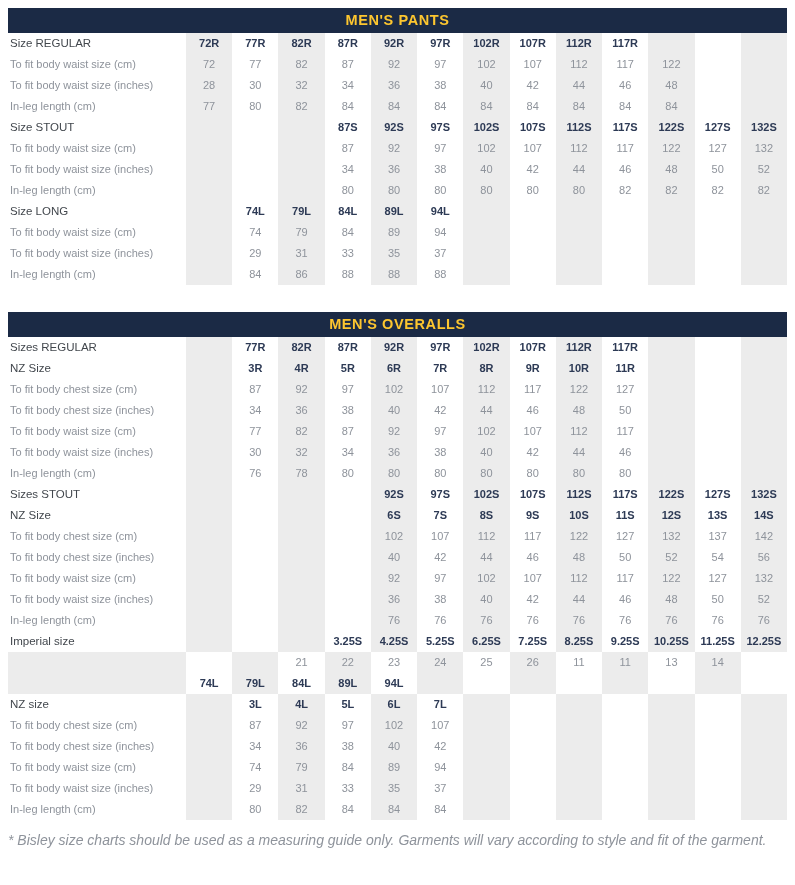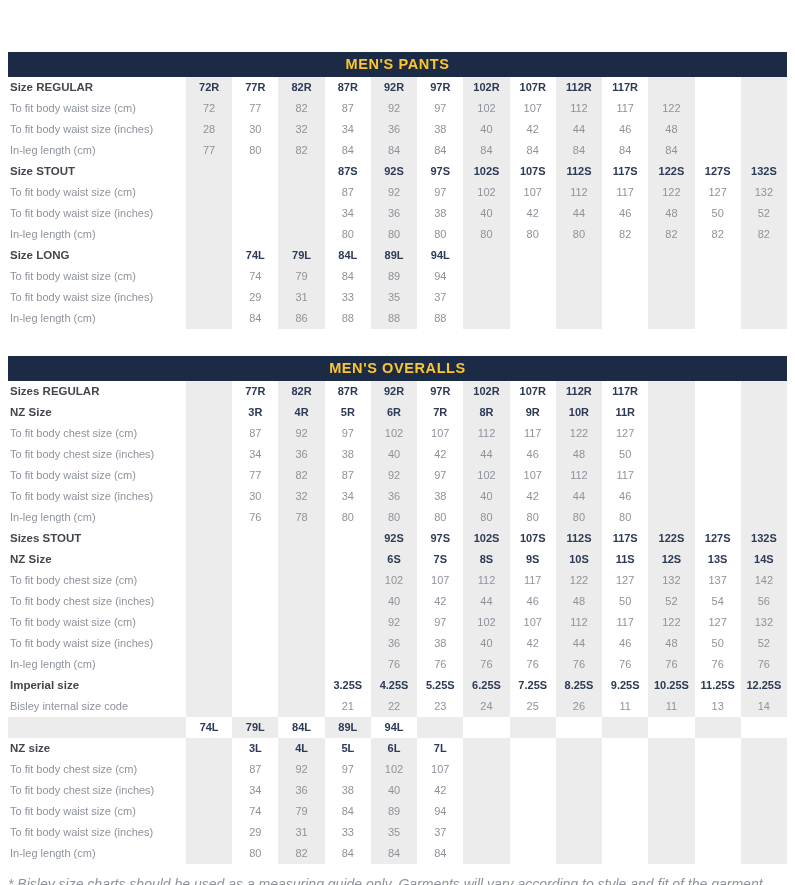--- a/index.html
+++ b/index.html
@@ -8,21 +8,21 @@
     background: #ffffff;
     font-family: "Liberation Sans", sans-serif;
   }
   .page {
     width: 795px;
     height: 885px;
     box-sizing: border-box;
     padding: 8px 8px 0 8px;
     background: #ffffff;
   }
-  .size-table { width: 779px; margin-top: 44px; }
+  .size-table { width: 779px; }
   .size-table + .size-table { margin-top: 27px; }
   .table-header {
     height: 25px;
     line-height: 25px;
     background: #1b2a45;
     color: #fdc62f;
     font-weight: bold;
     font-size: 14.5px;
     letter-spacing: 0.6px;
     text-align: center;
@@ -41,21 +41,21 @@
     white-space: nowrap;
     overflow: hidden;
   }
   .cell.stripe { background: #ececec; }
   .cell.labelcell {
     text-align: left;
     padding-left: 2px;
     background: #ffffff;
   }
   .lbl-bold {
-    font-weight: bold;
+    font-weight: normal;
     color: #42474d;
     font-size: 11.5px;
   }
   .lbl-plain { color: #8e939b; }
   .code {
     font-weight: bold;
     color: #2d3a55;
   }
   .val { color: #8e939b; }
   .footnote {
@@ -505,21 +505,20 @@
           <div class="cell code">5.25S</div>
           <div class="cell code stripe">6.25S</div>
           <div class="cell code">7.25S</div>
           <div class="cell code stripe">8.25S</div>
           <div class="cell code">9.25S</div>
           <div class="cell code stripe">10.25S</div>
           <div class="cell code">11.25S</div>
           <div class="cell code stripe">12.25S</div>
         </div>
         <div class="trow">
-          <div class="cell labelcell lbl-plain">Bisley internal size code</div>
           <div class="cell val stripe"></div>
           <div class="cell val"></div>
           <div class="cell val stripe"></div>
           <div class="cell val">21</div>
           <div class="cell val stripe">22</div>
           <div class="cell val">23</div>
           <div class="cell val stripe">24</div>
           <div class="cell val">25</div>
           <div class="cell val stripe">26</div>
           <div class="cell val">11</div>

